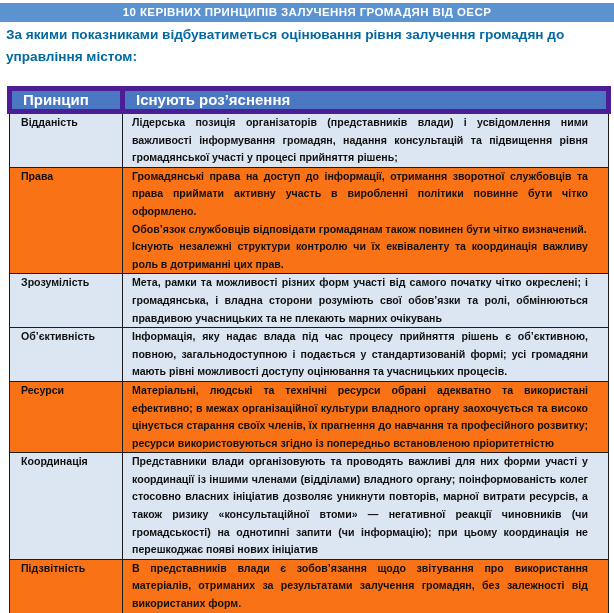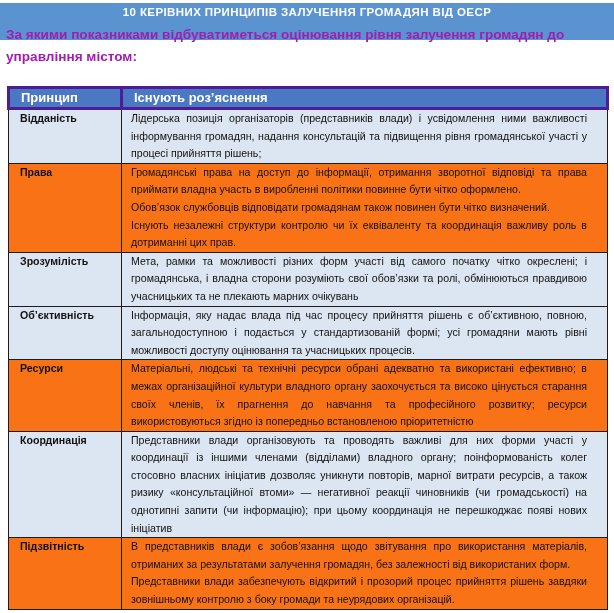--- a/index.html
+++ b/index.html
@@ -2,47 +2,47 @@
 <html><head>
   <meta charset="utf-8">
   <style>
     html, body { margin: 0; padding: 0; background: #ffffff; }
     body {
       width: 614px; height: 613px; overflow: hidden; position: relative;
       font-family: "Liberation Sans", "DejaVu Sans", sans-serif;
       color: #111;
     }
     .title-bar {
-      position: absolute; left: 0; top: 3px; width: 614px; height: 37px;
+      position: absolute; left: 0; top: 3px; width: 614px; height: 19px;
       background: #5b93d1;
       color: #ffffff; font-weight: bold; font-size: 11.5px;
       text-align: center; line-height: 19px; letter-spacing: 0.4px;
     }
     .question {
       position: absolute; left: 6px; top: 24px; width: 604px;
-      font-weight: bold; font-size: 13.6px; line-height: 22px; color: #a21caf;
+      font-weight: bold; font-size: 13.6px; line-height: 22px; color: #0369a1;
     }
     table.principles {
       position: absolute; left: 7px; top: 86px; width: 599px;
       border-collapse: collapse; table-layout: fixed;
       font-size: 10.6px; line-height: 17.6px;
     }
     table.principles col.c1 { width: 113px; }
     table.principles col.c2 { width: 486px; }
     table.principles th {
       background: #4a78c2; color: #ffffff; text-align: left; font-weight: bold;
-      padding: 1px 0 1px 11px; border: 3px solid #4c1d95; height: 16px;
-      font-size: 13px; line-height: 14px;
+      padding: 1px 0 1px 11px; border: 5px solid #4c1d95; height: 16px;
+      font-size: 15px; line-height: 14px;
     }
     table.principles td {
       border: 1px solid #1c1c1c; vertical-align: top;
       padding: 0 5px 0 11px;
     }
     table.principles td.name { font-weight: bold; padding-left: 11px; }
-    table.principles td.desc { text-align: justify; padding-left: 9px; padding-right: 20px; }
+    table.principles td.desc { text-align: justify; padding-left: 9px; padding-right: 20px; font-weight: bold; }
     tr.shaded td { background: #dce6f2; }
     tr.plain td { background: #f97316; }
     .para { display: block; }
   </style>
 </head>
 <body>
 
 <div class="title-bar">10 КЕРІВНИХ ПРИНЦИПІВ ЗАЛУЧЕННЯ ГРОМАДЯН ВІД ОЕСР</div>
 
 <div class="question">За якими показниками відбуватиметься оцінювання рівня залучення громадян до управління містом:</div>
@@ -61,21 +61,21 @@
   <tbody id="rows-body">
       <tr class="shaded">
         <td class="name">Відданість</td>
         <td class="desc">
           <span class="para">Лідерська позиція організаторів (представників влади) і усвідомлення ними важливості інформування громадян, надання консультацій та підвищення рівня громадянської участі у процесі прийняття рішень;</span>
         </td>
       </tr>
       <tr class="plain">
         <td class="name">Права</td>
         <td class="desc">
-          <span class="para">Громадянські права на доступ до інформації, отримання зворотної відповіді та права приймати владна участь в виробленні політики повинне бути чітко оформлено.</span>
+          <span class="para">Громадянські права на доступ до інформації, отримання зворотної службовців та права приймати активну участь в виробленні політики повинне бути чітко оформлено.</span>
           <span class="para">Обов’язок службовців відповідати громадянам також повинен бути чітко визначений.</span>
           <span class="para">Існують незалежні структури контролю чи їх еквіваленту та координація важливу роль в дотриманні цих прав.</span>
         </td>
       </tr>
       <tr class="shaded">
         <td class="name">Зрозумілість</td>
         <td class="desc">
           <span class="para">Мета, рамки та можливості різних форм участі від самого початку чітко окреслені; і громадянська, і владна сторони розуміють свої обов’язки та ролі, обмінюються правдивою учасницьких та не плекають марних очікувань</span>
         </td>
       </tr>

